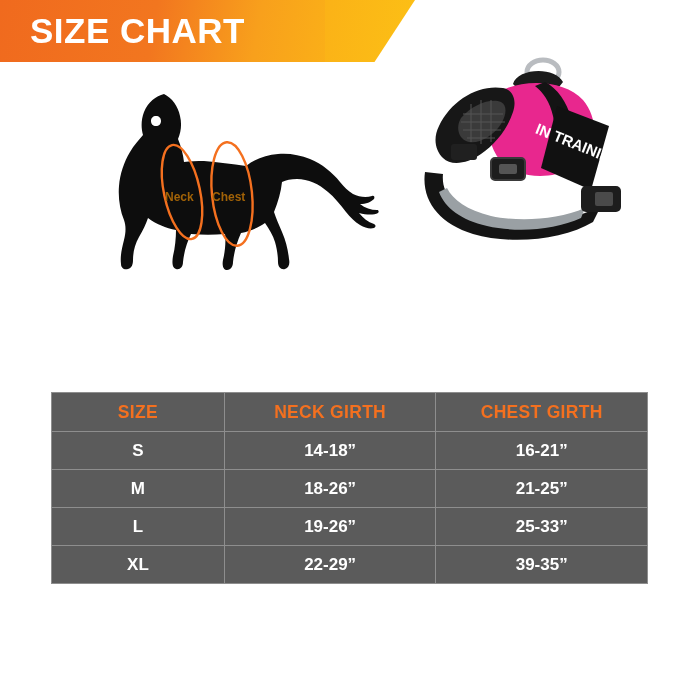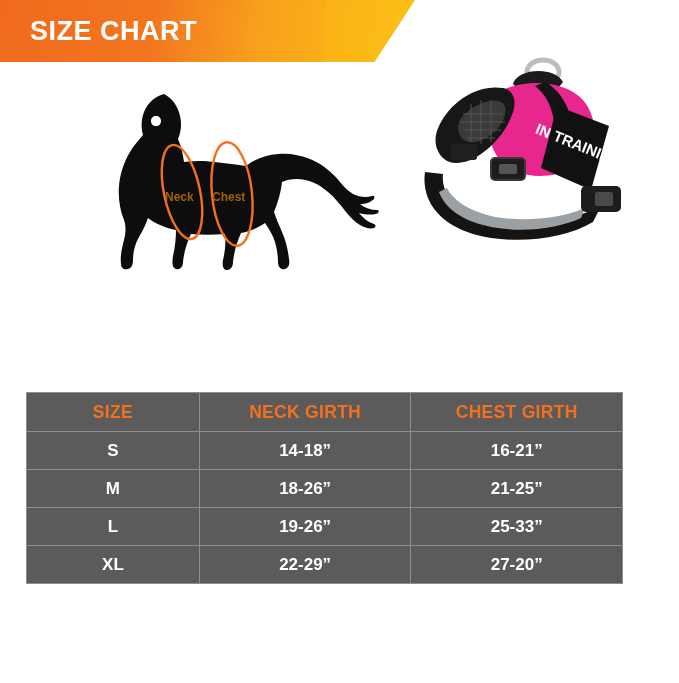--- a/index.html
+++ b/index.html
@@ -38,21 +38,21 @@
     left: 325px;
     width: 90px;
     height: 62px;
     background: linear-gradient(100deg, #fbb217 0%, #fcc015 100%);
     clip-path: polygon(0 0, 100% 0, 55% 100%, 0% 100%);
   }
   .header-title {
     position: absolute;
     top: 13px;
     left: 30px;
-    font-size: 27px;
+    font-size: 35px;
     font-weight: bold;
     color: #ffffff;
     letter-spacing: 0.5px;
     line-height: 36px;
   }
 
   
   .illustration {
     position: absolute;
     top: 62px;
@@ -99,21 +99,21 @@
   .step-line {
     font-size: 16.5px;
     color: #1a1a1a;
     line-height: 34px;
   }
 
   
   .size-table {
     position: absolute;
     top: 392px;
-    left: 26px;
+    left: 51px;
     width: 597px;
     border-collapse: collapse;
     table-layout: fixed;
   }
   .size-table td, .size-table th {
     border: 1px solid #8e8e8e;
     text-align: center;
     color: #ffffff;
     background: #5b5b5b;
     height: 37px;
@@ -292,16 +292,16 @@
       <td class="val-cell">21-25”</td>
     </tr>
     <tr>
       <td class="size-cell">L</td>
       <td class="val-cell">19-26”</td>
       <td class="val-cell">25-33”</td>
     </tr>
     <tr>
       <td class="size-cell">XL</td>
       <td class="val-cell">22-29”</td>
-      <td class="val-cell">27-20”</td>
+      <td class="val-cell">39-35”</td>
     </tr>
   </tbody>
 </table>
 
 </body></html>

